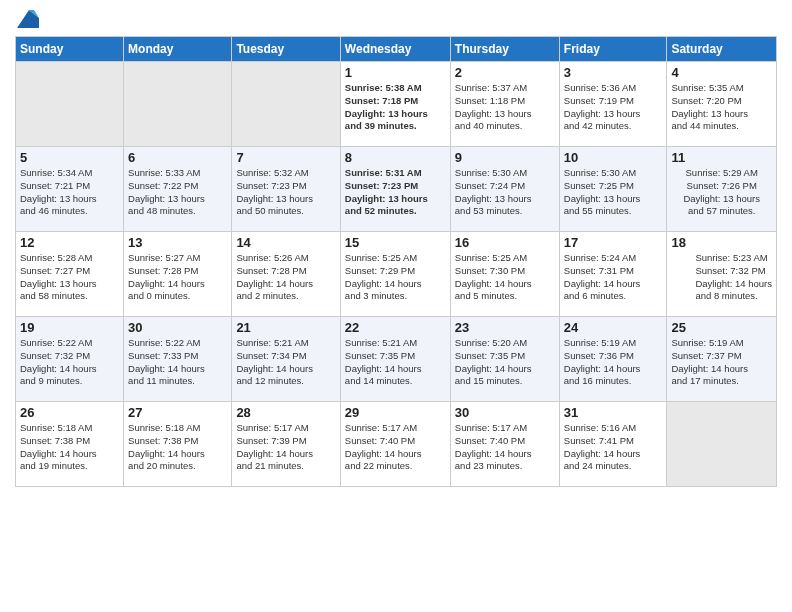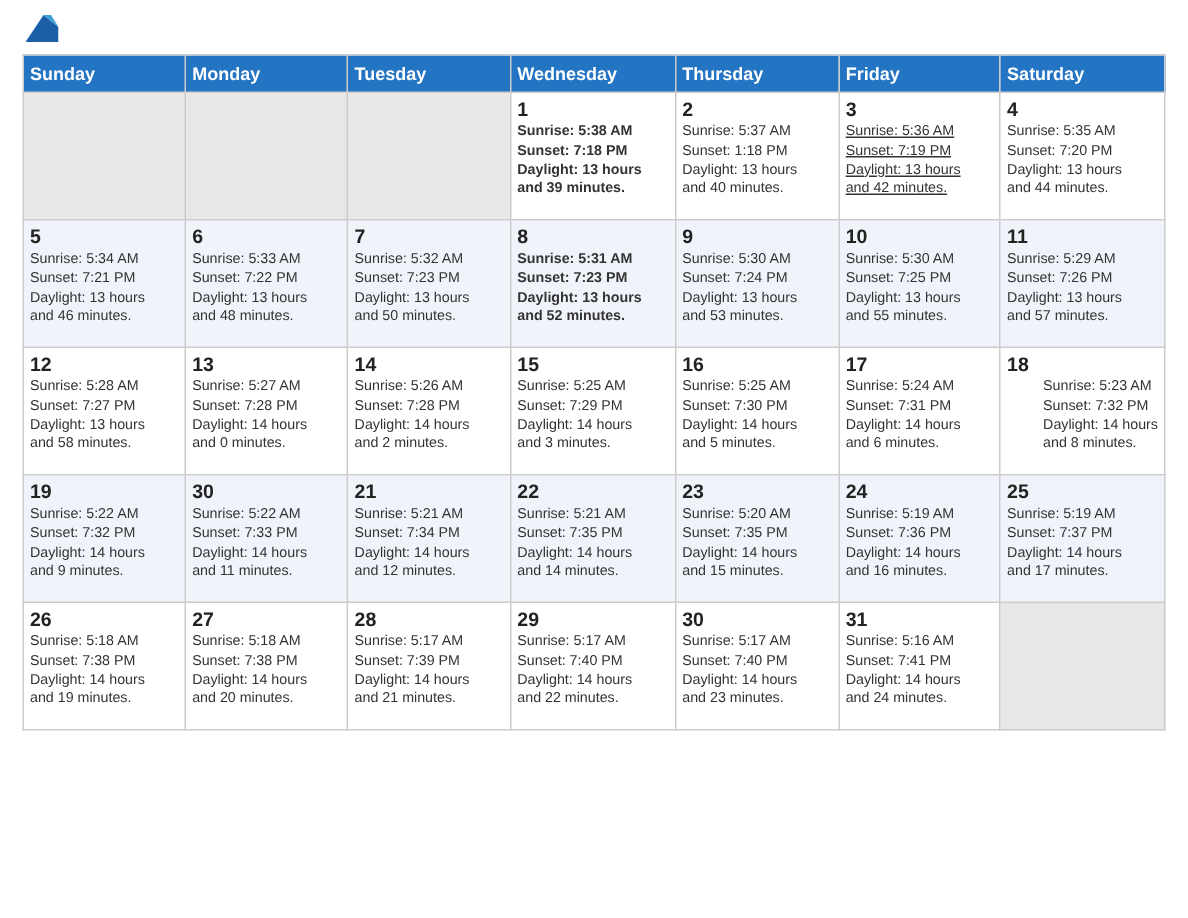--- a/index.html
+++ b/index.html
@@ -144,21 +144,21 @@
         </td>
         <td>
           <span class="day-num">2</span>
           <div class="cell-info" style="white-space: pre-line;">Sunrise: 5:37 AM
 Sunset: 1:18 PM
 Daylight: 13 hours
 and 40 minutes.</div>
         </td>
         <td>
           <span class="day-num">3</span>
-          <div class="cell-info" style="white-space: pre-line; text-decoration: underline;">Sunrise: 5:36 AM
+          <div class="cell-info" style="white-space: pre-line;">Sunrise: 5:36 AM
 Sunset: 7:19 PM
 Daylight: 13 hours
 and 42 minutes.</div>
         </td>
         <td>
           <span class="day-num">4</span>
           <div class="cell-info" style="white-space: pre-line;">Sunrise: 5:35 AM
 Sunset: 7:20 PM
 Daylight: 13 hours
 and 44 minutes.</div>
@@ -202,21 +202,21 @@
         </td>
         <td>
           <span class="day-num">10</span>
           <div class="cell-info" style="white-space: pre-line;">Sunrise: 5:30 AM
 Sunset: 7:25 PM
 Daylight: 13 hours
 and 55 minutes.</div>
         </td>
         <td>
           <span class="day-num">11</span>
-          <div class="cell-info" style="white-space: pre-line;">Sunrise: 5:29 AM
+          <div class="cell-info" style="white-space: pre-line; text-align: center;">Sunrise: 5:29 AM
 Sunset: 7:26 PM
 Daylight: 13 hours
 and 57 minutes.</div>
         </td>
       </tr>
       <tr>
         <td>
           <span class="day-num">12</span>
           <div class="cell-info" style="white-space: pre-line;">Sunrise: 5:28 AM
 Sunset: 7:27 PM

